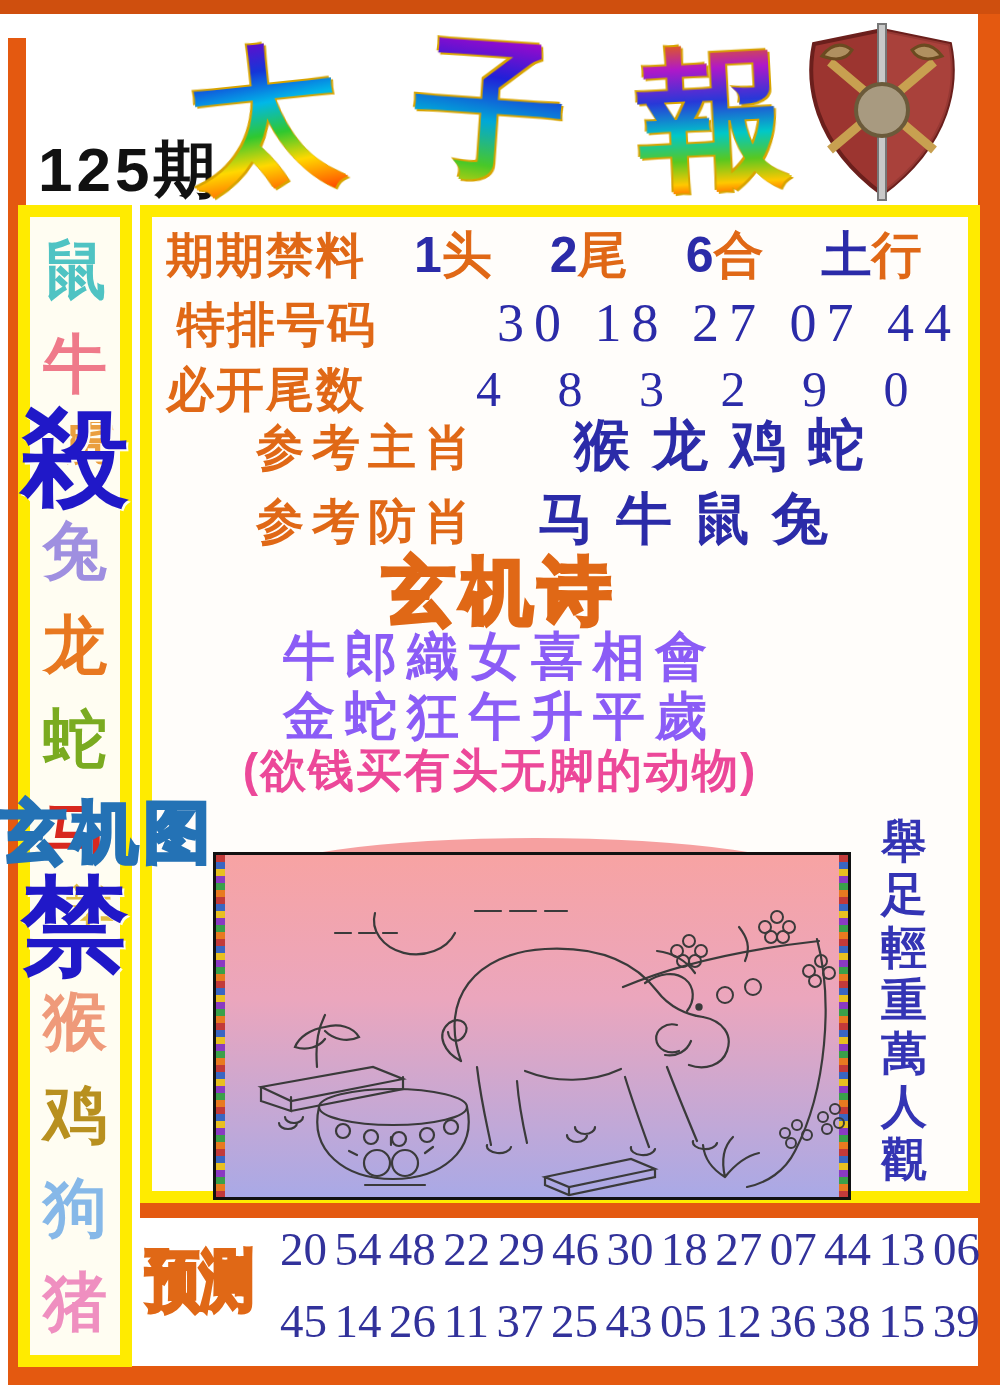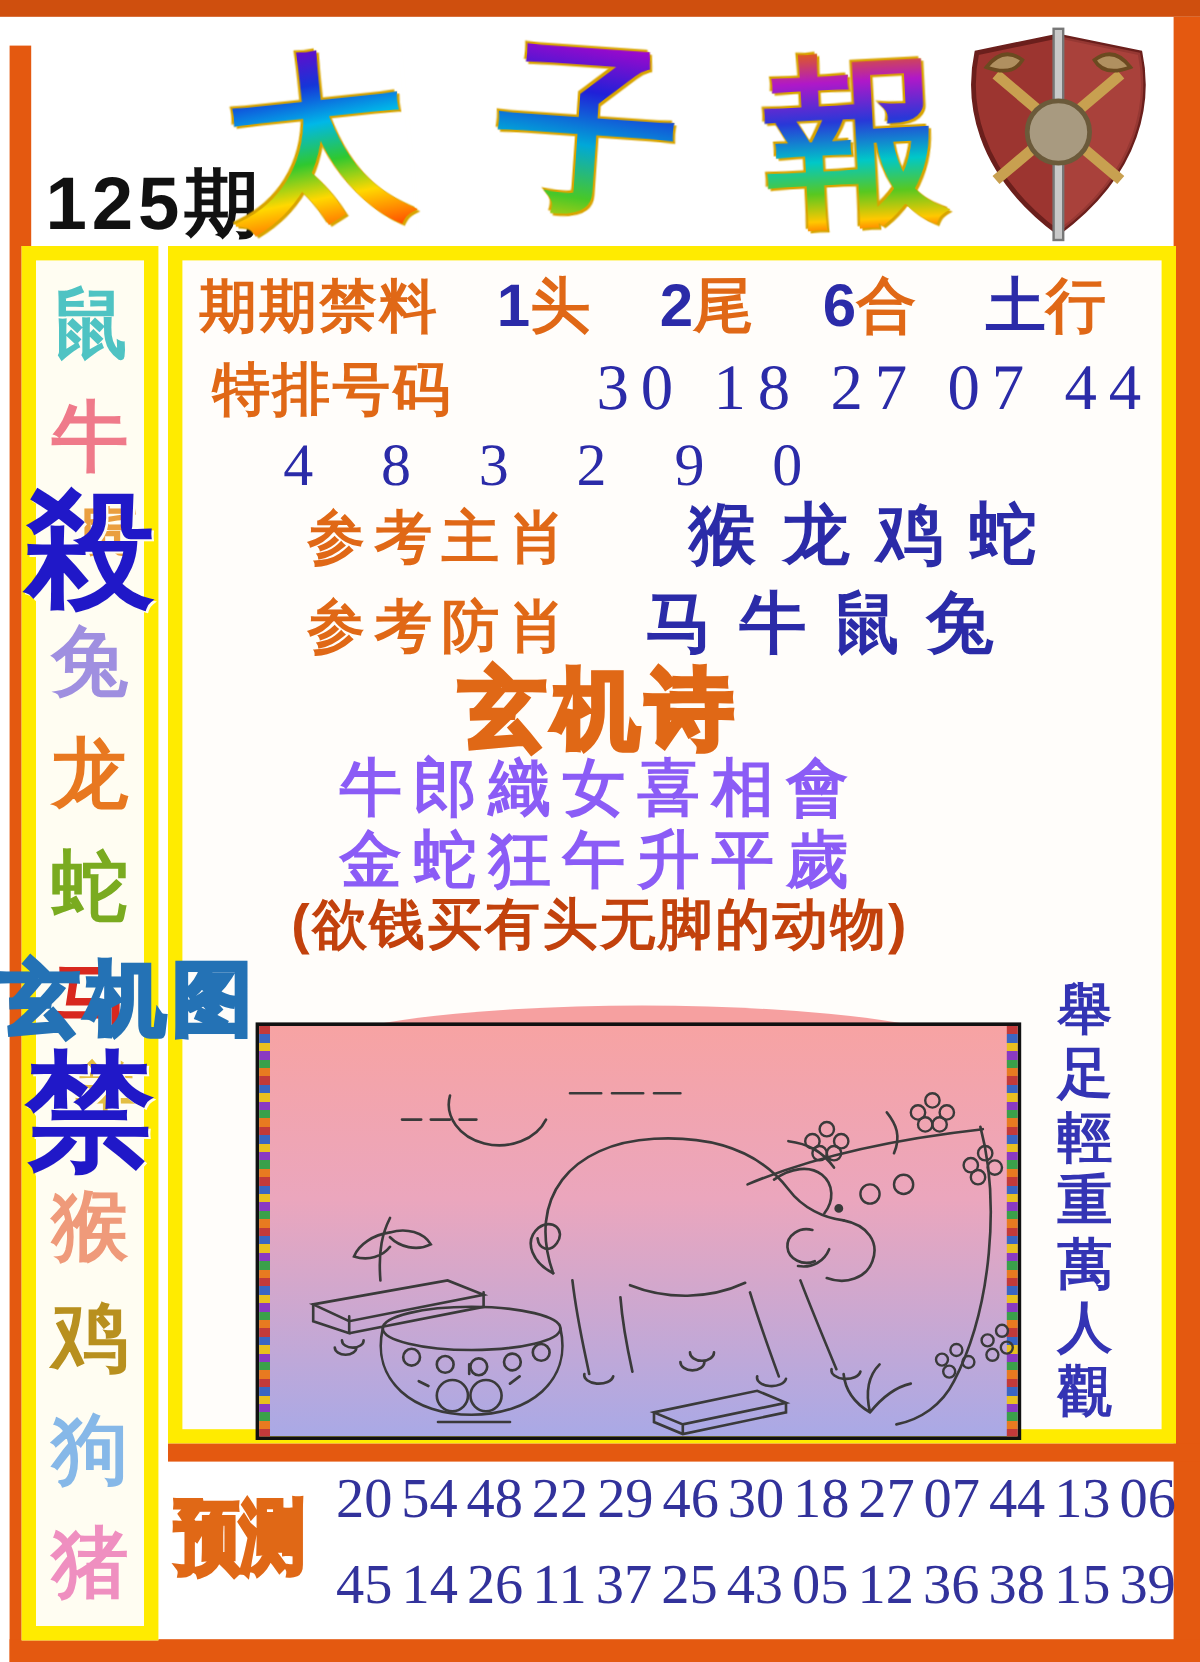--- a/index.html
+++ b/index.html
@@ -58,21 +58,21 @@
   .val-zodiac{color:#2b2ba8;font-weight:bold;font-size:56px;letter-spacing:22px;}
   .bubble{
     font-weight:bold;color:#ffffff;
     -webkit-text-stroke:4px #e06816;
     text-shadow:0 0 2px #e06816;
     letter-spacing:6px;
   }
   .poem-title{position:absolute;left:0;width:100%;text-align:center;font-size:72px;}
   .bubble-blue{-webkit-text-stroke:4px #2472b5;text-shadow:0 0 2px #2472b5;}
   .poem-line{position:absolute;left:0;width:100%;text-align:center;color:#8b5cf6;font-weight:bold;font-size:52px;letter-spacing:10px;}
-  .red-hint{position:absolute;left:0;width:100%;text-align:center;color:#c2410c;font-weight:bold;font-size:46px;letter-spacing:2px;}
+  .red-hint{position:absolute;left:0;width:100%;text-align:center;color:#ec4899;font-weight:bold;font-size:46px;letter-spacing:2px;}
   .pic-title{position:absolute;left:0;width:100%;text-align:left;font-size:66px;}
   
   .pic-blob{position:absolute;left:255px;top:838px;width:560px;height:40px;background:#f6a0a0;border-radius:50% 50% 0 0/100% 100% 0 0;}
   .pic-frame{
     position:absolute;left:213px;top:852px;width:638px;height:348px;
     border:3px solid #111;box-sizing:border-box;
     background:linear-gradient(180deg,#f7a3a3 0%,#eba6bd 42%,#a9a9e6 100%);
   }
   .noise{position:absolute;top:0;width:9px;height:100%;
     background:repeating-linear-gradient(180deg,#c23a3a 0 7px,#3a66c2 7px 14px,#e8c020 14px 21px,#8a3ac2 21px 28px,#3aa04a 28px 35px,#e87a20 35px 42px);}
@@ -165,21 +165,22 @@
       <span class="pair"><span class="pnum">土</span><span class="punit">行</span></span>
     </span>
 </div>
 
 <div class="info-row" style="left:166px;top:292px;margin-left:11px;">
   <span class="lab">特排号码</span>
   <span class="val-serif" style="margin-left:120px;">30 18 27 07 44</span>
 </div>
 
 <div class="info-row" style="left:166px;top:358px;">
-  <span class="val-serif" style="margin-left:70px;letter-spacing:22px;font-size:50px;">4 8 3 2 9 0</span>
+  <span class="lab">必开尾数</span>
+  <span class="val-serif" style="margin-left:110px;letter-spacing:22px;font-size:50px;">4 8 3 2 9 0</span>
 </div>
 
 <div class="info-row" style="left:256px;top:408px;gap:40px;">
   <span class="lab" style="letter-spacing:8px;">参考主肖</span>
   <span class="val-zodiac" style="margin-left:54px;">猴龙鸡蛇</span>
 </div>
 
 <div class="info-row" style="left:256px;top:482px;">
   <span class="lab" style="letter-spacing:8px;">参考防肖</span>
   <span class="val-zodiac" style="margin-left:58px;">马牛鼠兔</span>

